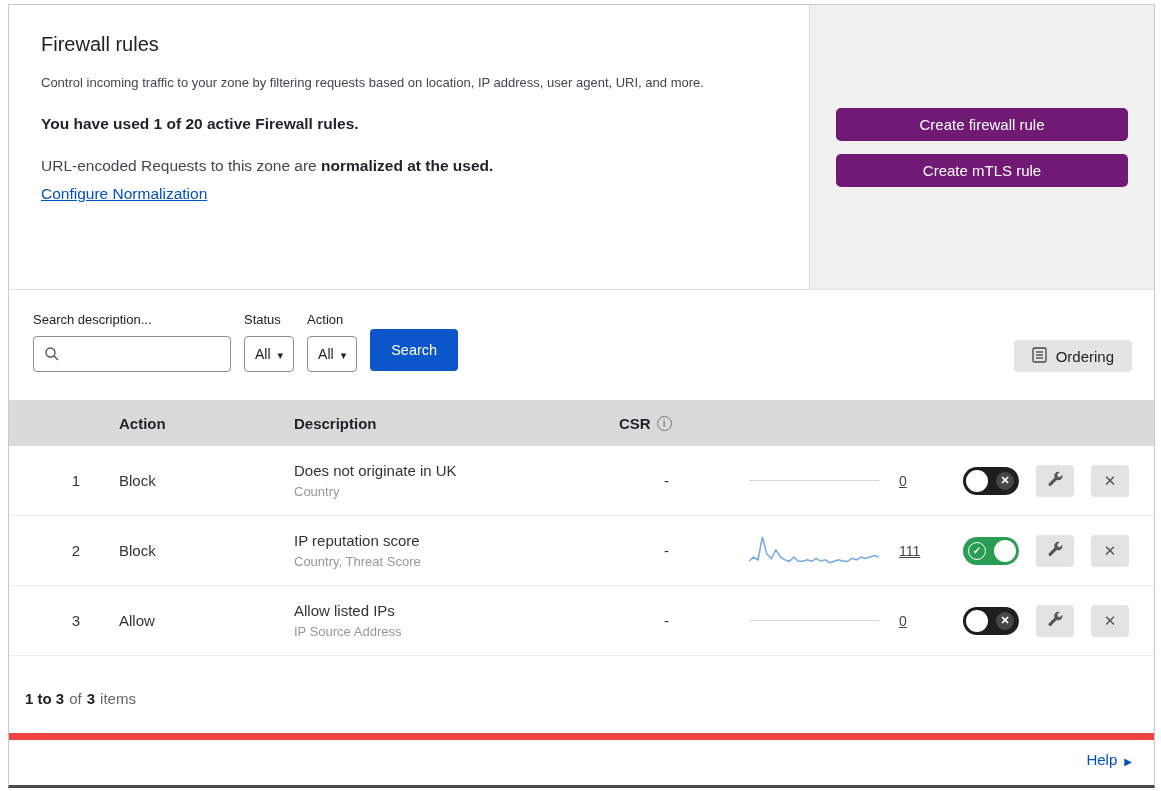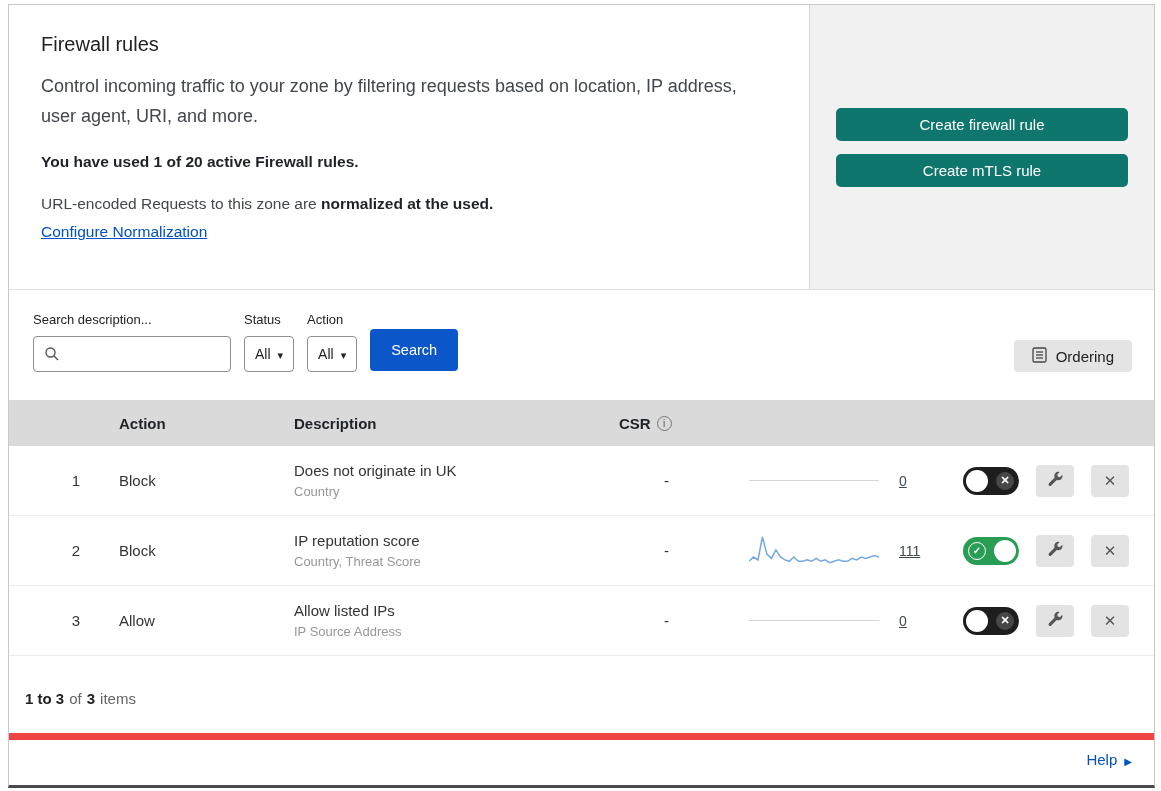--- a/index.html
+++ b/index.html
@@ -19,30 +19,30 @@
     background:#fff;
     display:flex;
     flex-direction:column;
     overflow:hidden;
   }
 
   
   .top { display:flex; border-bottom:1px solid #e0e0e0; height:285px; }
   .intro { flex:1; background:#fff; border-right:1px solid #d8d8d8; padding:28px 40px 30px 32px; }
   .intro h1 { font-size:20px; font-weight:400; color:#222; margin-bottom:16px; }
-  .intro .desc { font-size:18px; color:#42474d; line-height:1.65; max-width:720px; }
+  .intro .desc { font-size:13px; color:#42474d; line-height:1.65; max-width:720px; }
   .usage { margin-top:22px; font-weight:bold; font-size:15.5px; color:#1f2328; }
   .norm { margin-top:24px; font-size:15.5px; color:#42474d; }
   .norm strong { color:#1f2328; }
   .link { display:inline-block; margin-top:10px; color:#0051c3; text-decoration:underline; font-size:15.5px; cursor:pointer; }
 
   .cta { width:344px; background:#f1f1f1; display:flex; flex-direction:column; align-items:center; justify-content:center; gap:13px; }
   .btn-primary {
     width:292px; height:33px;
-    background:#0f766e; color:#fff;
+    background:#701a75; color:#fff;
     border:none; border-radius:5px;
     font-size:15px; font-family:inherit; cursor:pointer;
   }
 
   
   .filters { display:flex; align-items:flex-end; gap:13px; padding:22px 22px 28px 24px; }
   .fgroup { display:flex; flex-direction:column; gap:9px; }
   .flabel { font-size:13px; color:#222; }
   .search-box { position:relative; }
   .search-input {

